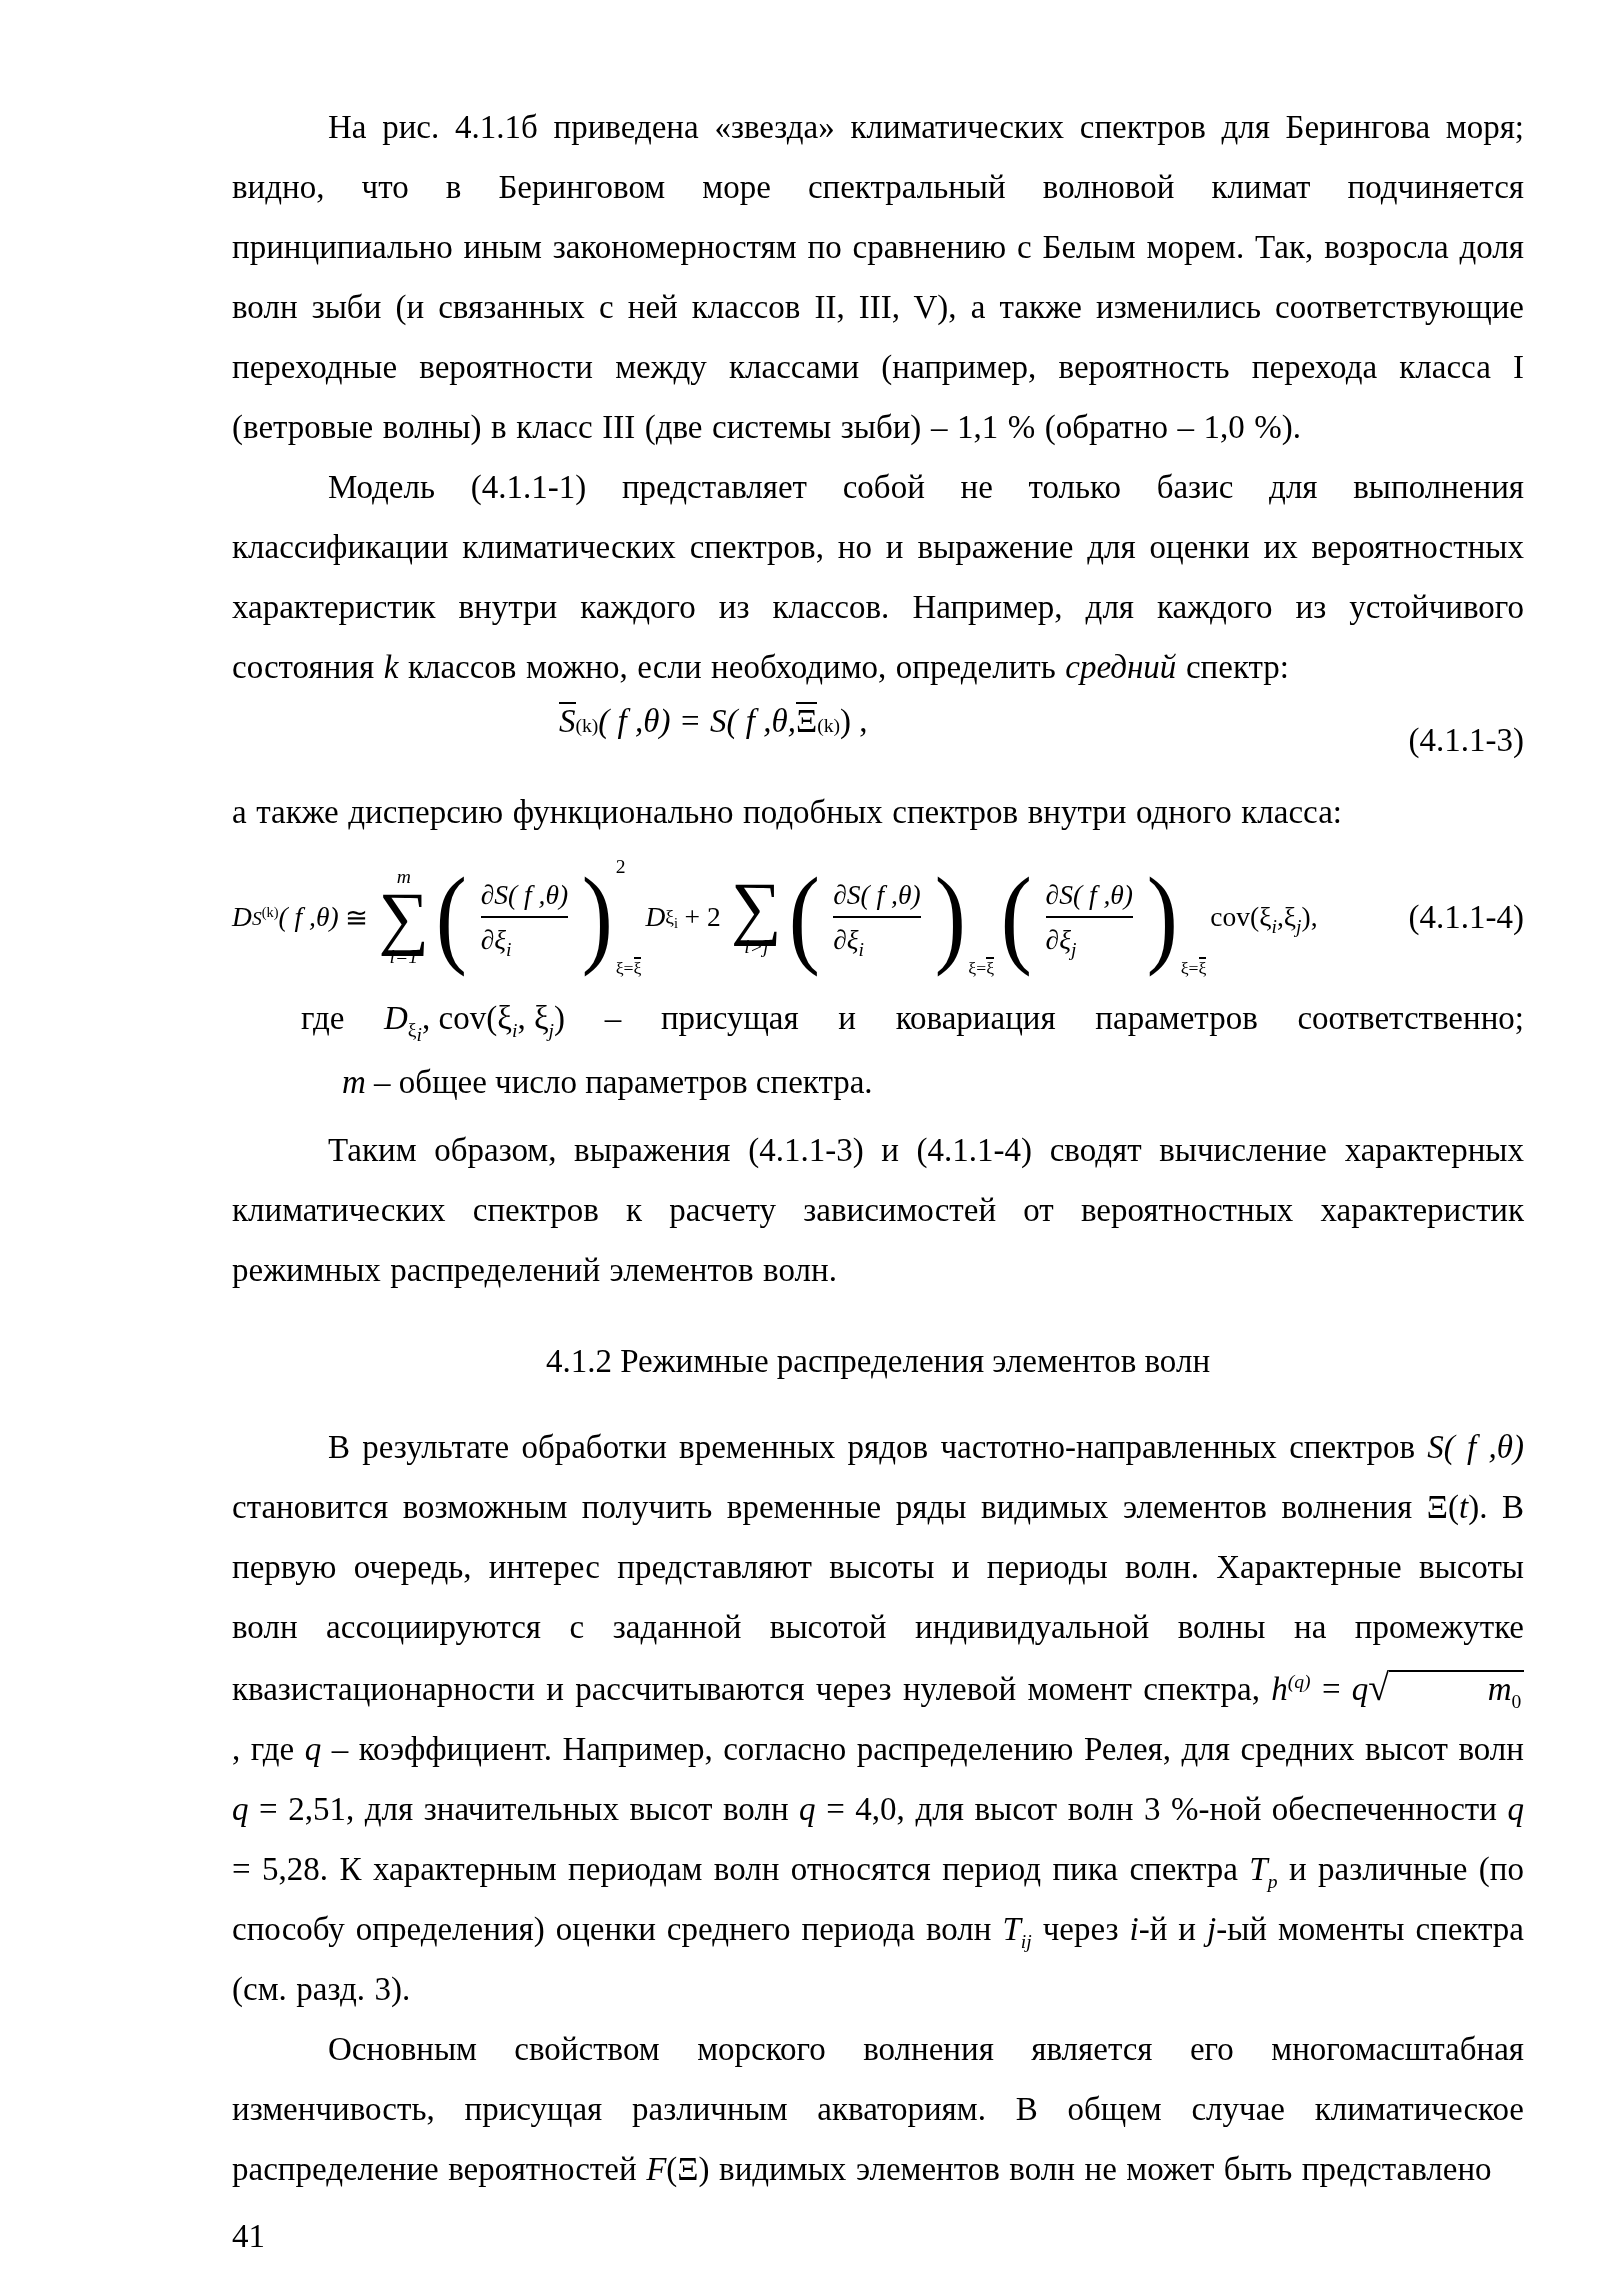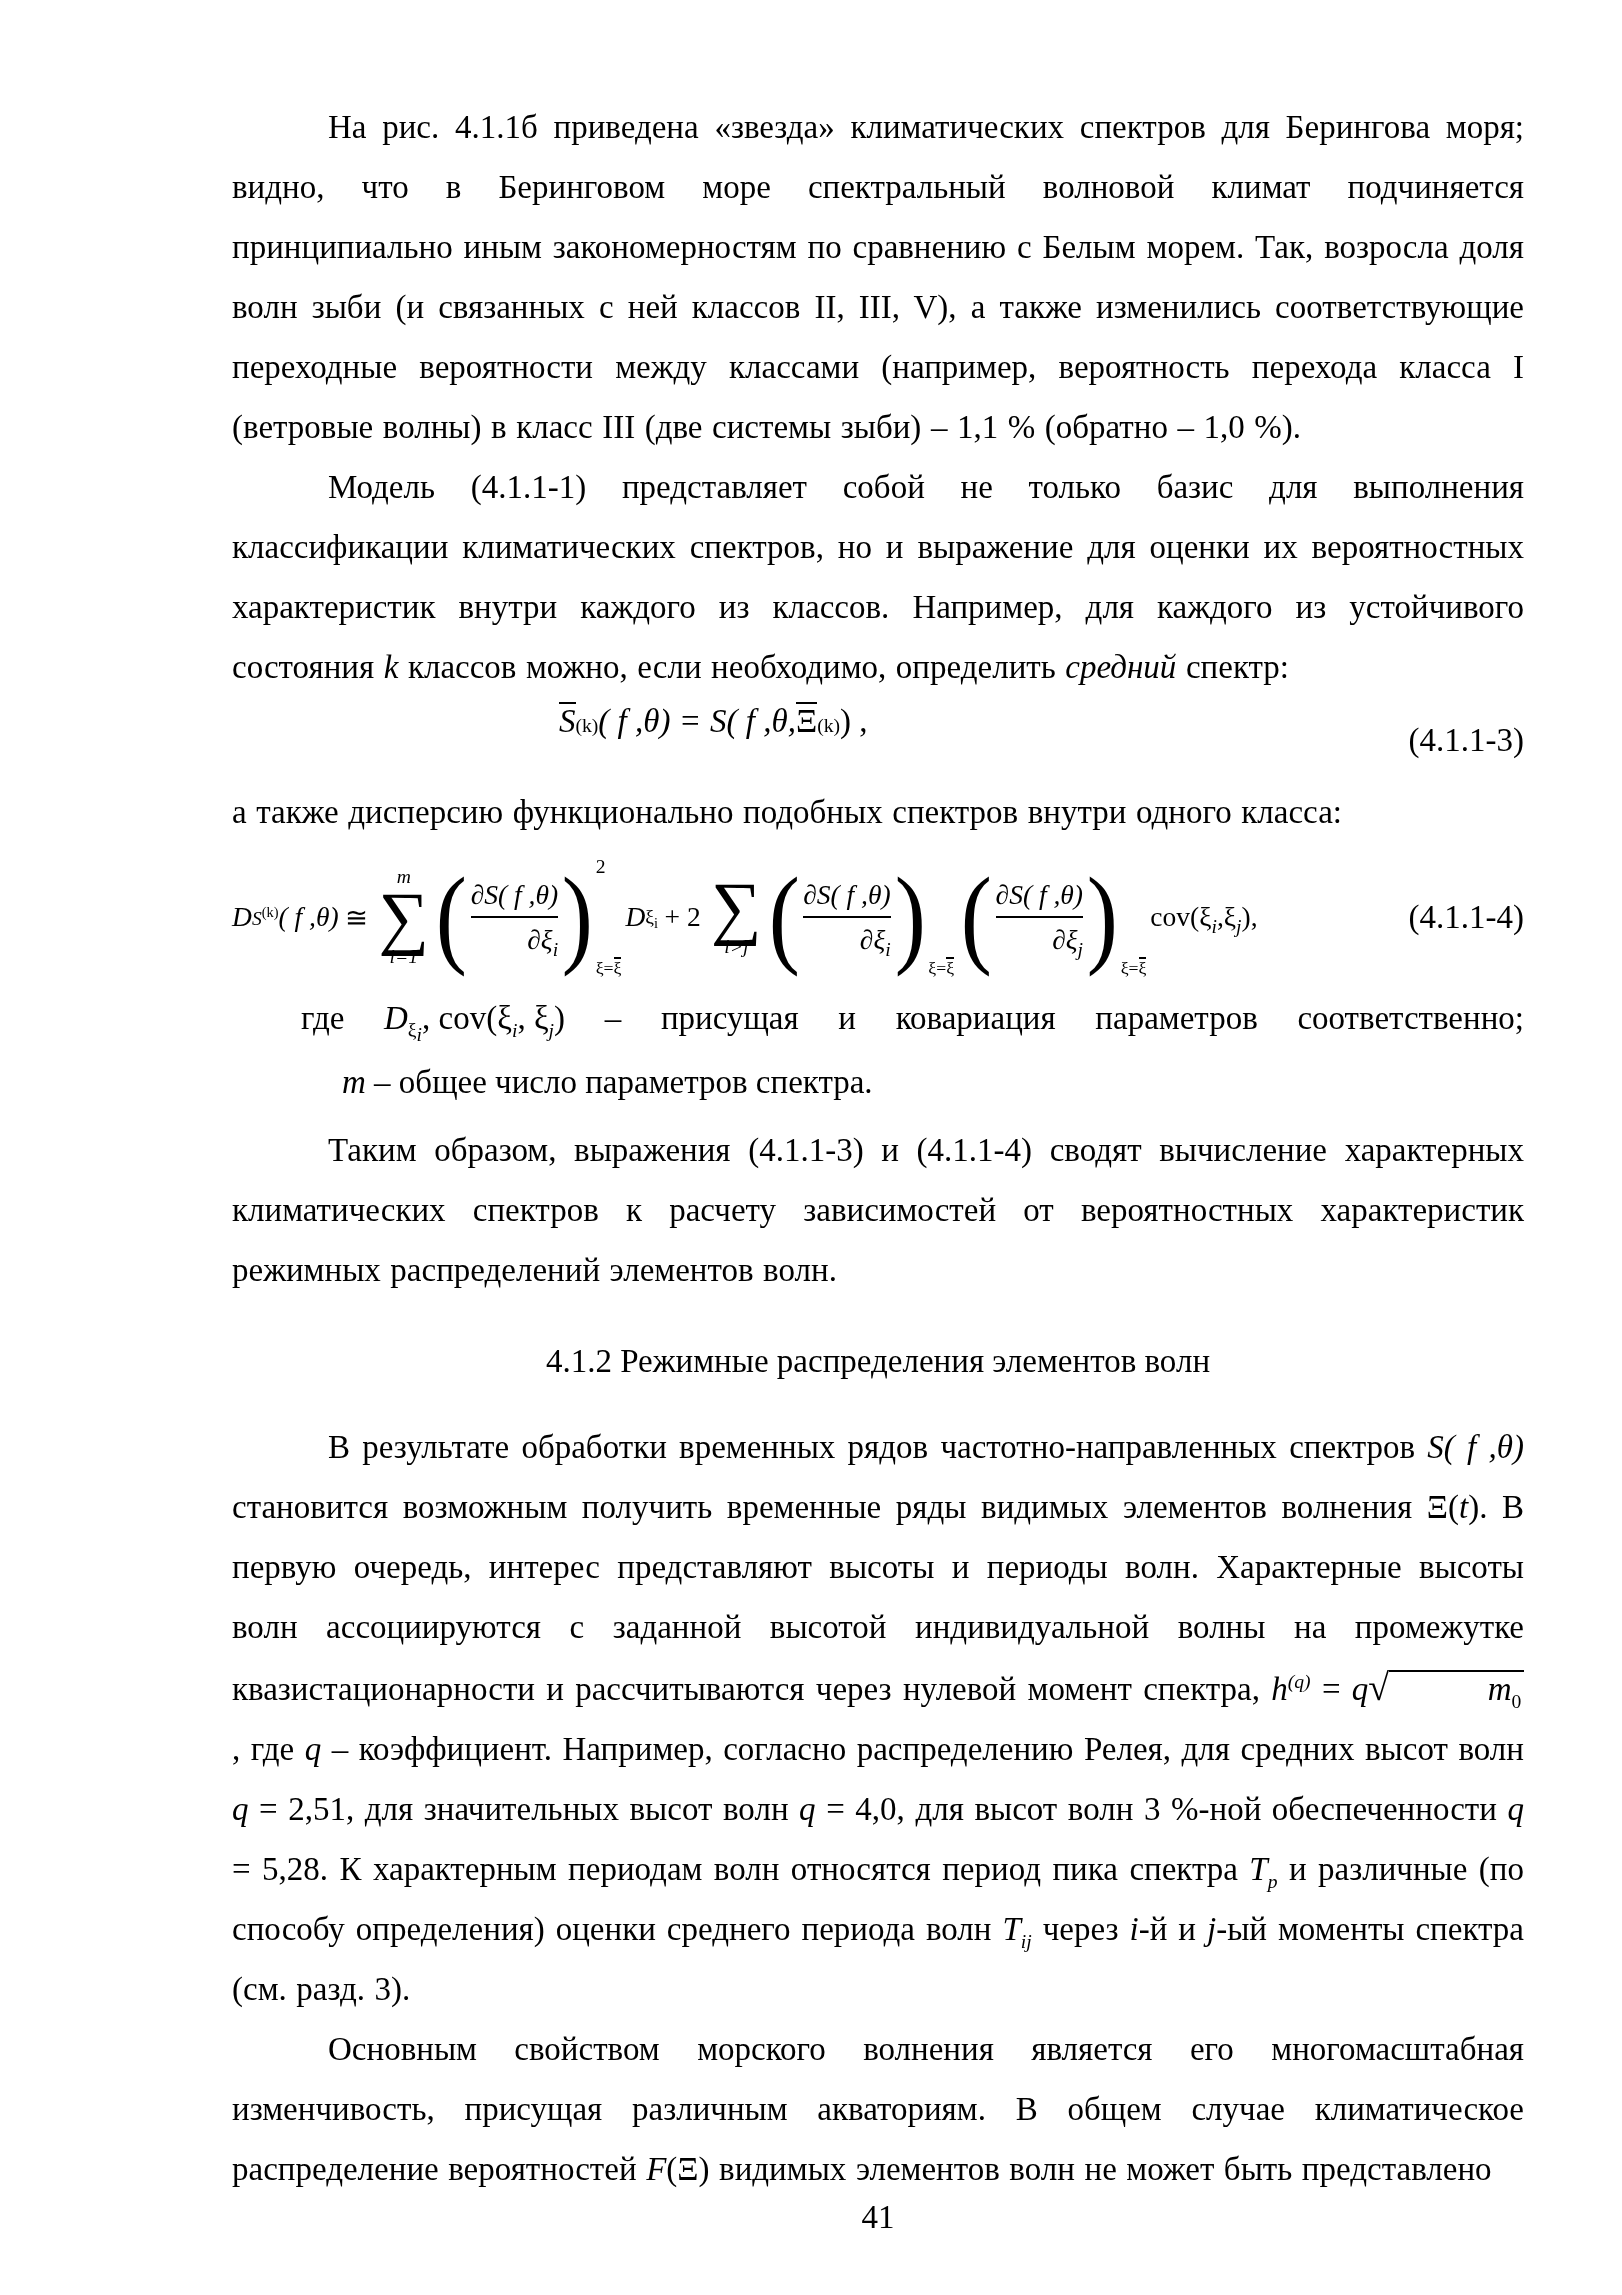--- a/index.html
+++ b/index.html
@@ -24,32 +24,32 @@
   .eqnum{position:absolute;right:0;top:50%;transform:translateY(-50%)}
   .eq3wrap{margin-left:327px;display:inline-flex;align-items:baseline;white-space:nowrap;height:75px}
   .eq3wrap .mx{margin:0 10.5px}
   .eq3wrap sup{font-size:19.6px}
   .eq4wrap{display:inline-flex;align-items:center;white-space:nowrap;font-size:27.5px;height:139px}
   .eq4wrap .sml{font-size:19.6px}
   .subsc{font-size:19.6px}
   .subsc .ssup{font-size:14.4px;vertical-align:super}
   .sum{display:inline-flex;flex-direction:column;align-items:center;line-height:1;font-size:19.6px;margin:0 3.9px}
   .sumsym{font-size:71px;line-height:.85}
-  .frac{display:inline-flex;flex-direction:column;align-items:flex-end;margin:0 1px}
+  .frac{display:inline-flex;flex-direction:column;align-items:flex-start;margin:0 11px}
   .fbar{height:2.6px;background:#000;width:100%;margin:5.2px 0}
   .bp{font-size:110px;line-height:.78;transform:scaleX(.85)}
   .ss{display:inline-flex;flex-direction:column;justify-content:space-between;height:121px;font-size:19.6px;line-height:1;margin-right:3.9px}
   .ss .cond{font-size:17.7px}
   .mxs{margin:0 6.5px}
   
   .where{display:flex;justify-content:space-between;align-items:flex-end;line-height:52px;padding-left:69px;margin:0}
   .where sub{font-size:19.6px}
   .mline{line-height:52px;text-indent:98px;margin:12px}
   .h412{text-align:center;font-weight:normal;line-height:60px;margin:31px 0 26px 0}
-  .pagenum{text-align:center;margin-top:0}
+  .pagenum{margin-top:19px}
 </style>
 </head>
 <body>
 
 <div class="content">
 
   <p class="para"><span>На рис. 4.1.1б приведена «звезда» климатических спектров для Берингова моря; видно, что в Беринговом море спектральный волновой климат подчиняется принципиально иным закономерностям по сравнению с Белым морем. Так, возросла доля волн зыби (и связанных с ней классов II, III, V), а также изменились соответствующие переходные вероятности между классами (например, вероятность перехода класса I (ветровые волны) в класс III (две системы зыби) – 1,1 % (обратно – 1,0 %).</span></p>
 
   <p class="para"><span>Модель (4.1.1-1) представляет собой не только базис для выполнения классификации климатических спектров, но и выражение для оценки их вероятностных характеристик внутри каждого из классов. Например, для каждого из устойчивого состояния </span><span class="it">k</span><span> классов можно, если необходимо, определить </span><span class="it">средний</span><span> спектр:</span></p>
 

